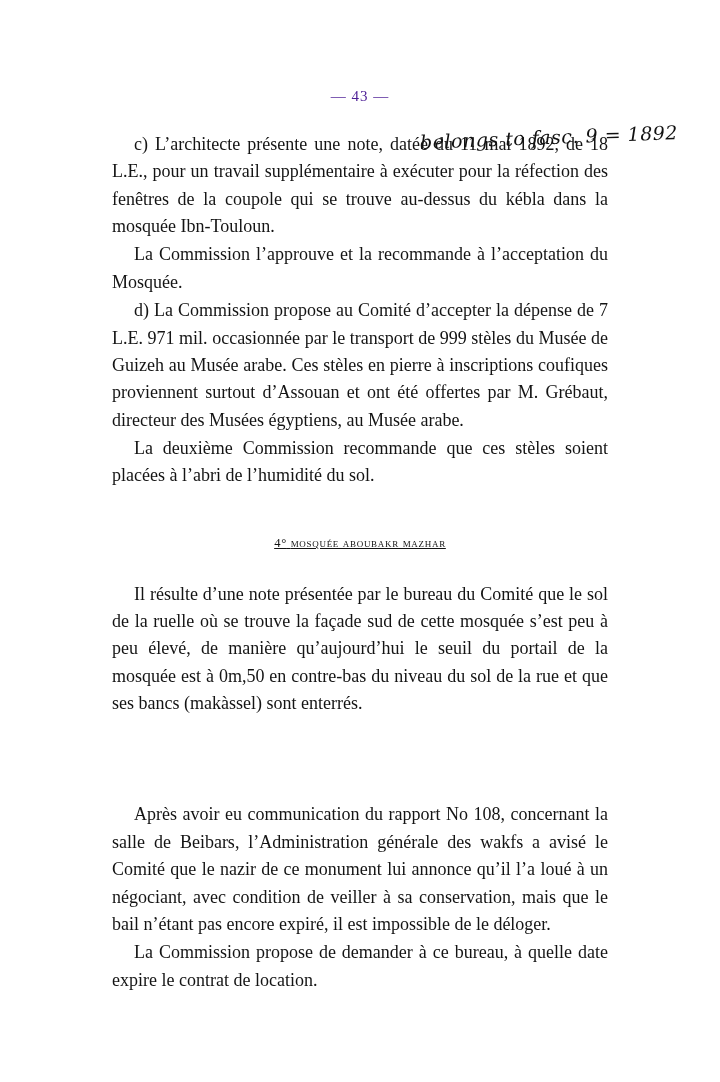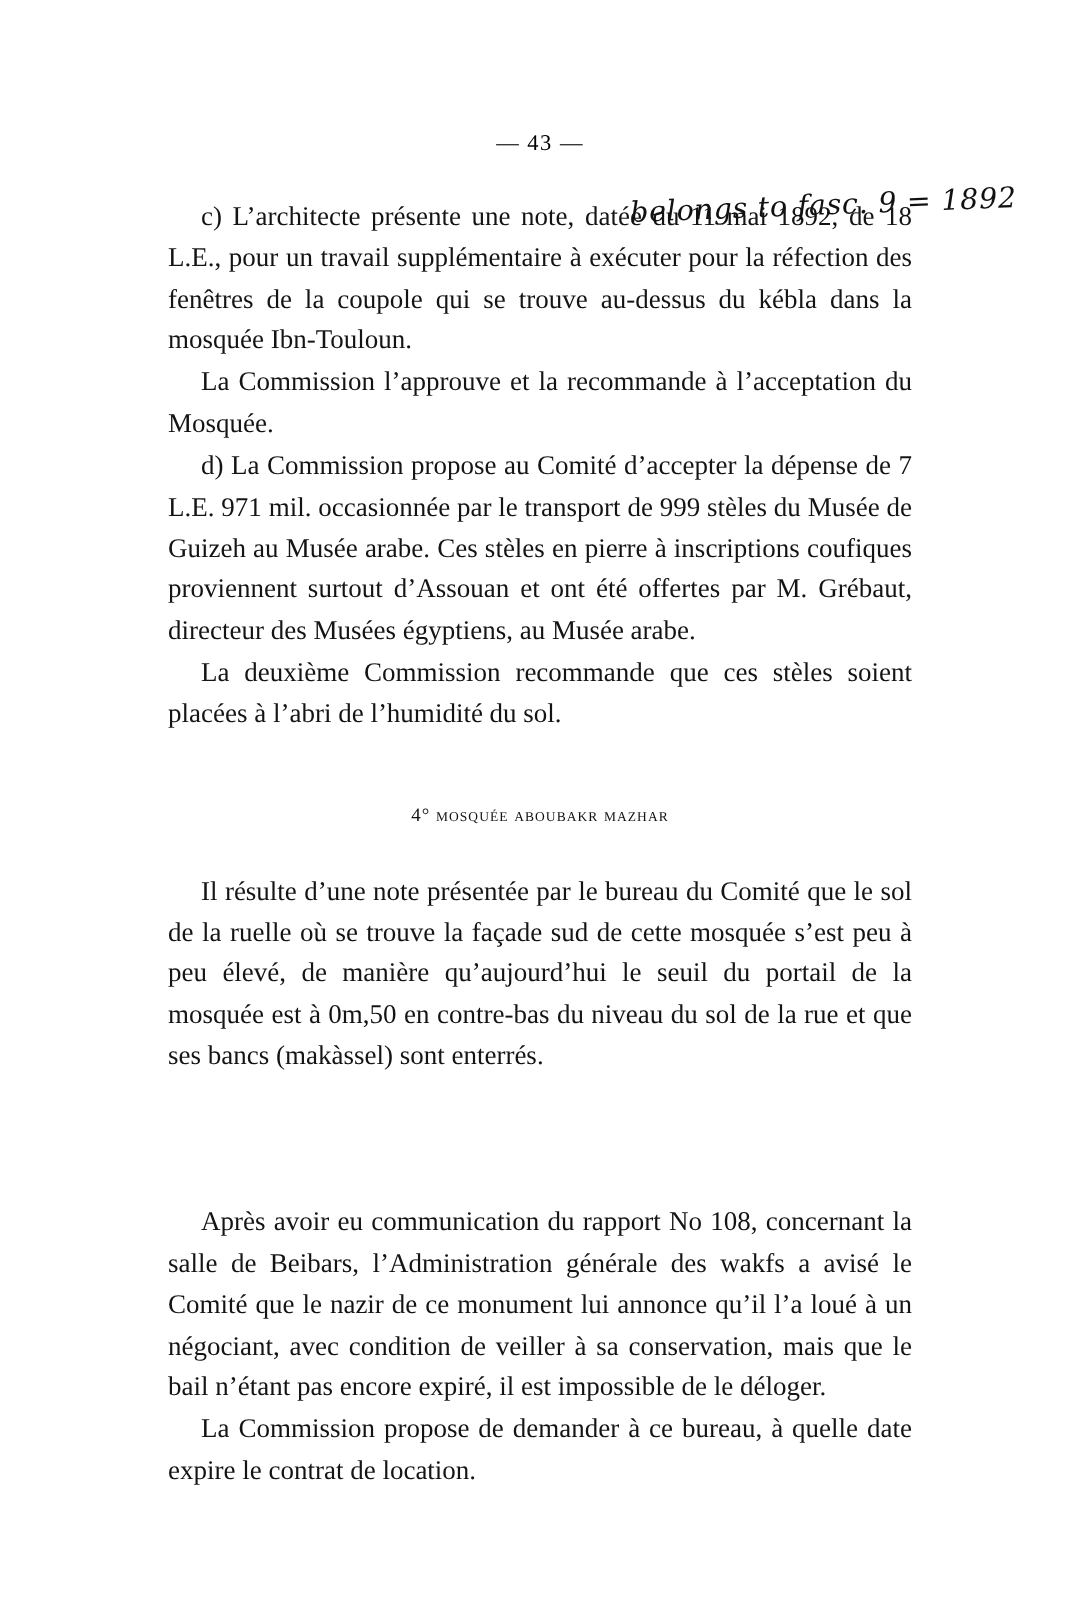--- a/index.html
+++ b/index.html
@@ -32,21 +32,21 @@
     letter-spacing: 0.5px;
     color: #111;
     transform: rotate(-2.2deg);
     white-space: nowrap;
   }
   .folio {
     text-align: center;
     margin-top: 88px;
     font-size: 15px;
     letter-spacing: 1px;
-    color: #000000;
+    color: #4c1d95;
   }
   .content {
     margin: 0 auto;
     width: 496px;
     padding-top: 26px;
   }
   p.para {
     margin: 0 0 0 0;
     font-size: 18px;
     line-height: 1.52;
@@ -59,20 +59,21 @@
     margin-top: 1px;
   }
   .section-title {
     text-align: center;
     font-size: 12.2px;
     letter-spacing: 0.7px;
     font-variant: small-caps;
     text-transform: lowercase;
     margin: 0;
     color: #121212;
+    text-decoration: underline;
   }
   .section-title .num {
     text-transform: none;
     font-variant: normal;
     font-size: 12.6px;
   }
   .sp-before-title { height: 46px; }
   .sp-after-title  { height: 30px; }
   .sp-before-title2 { height: 52px; }
   .sp-after-title2  { height: 32px; }

